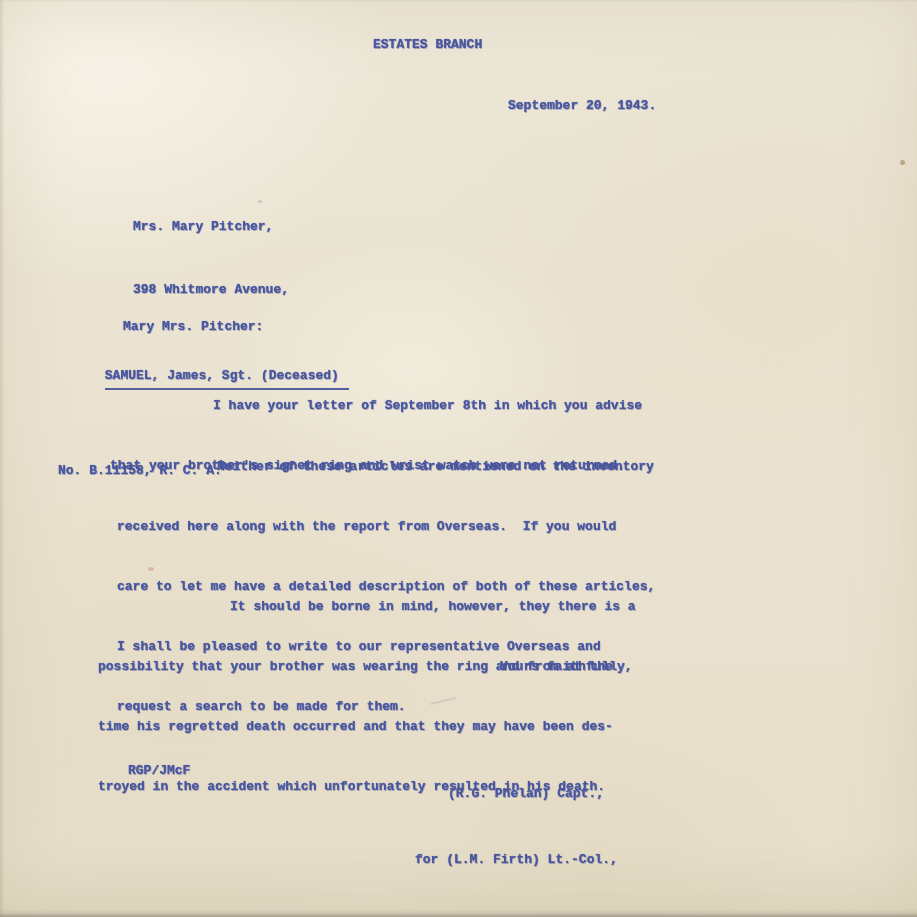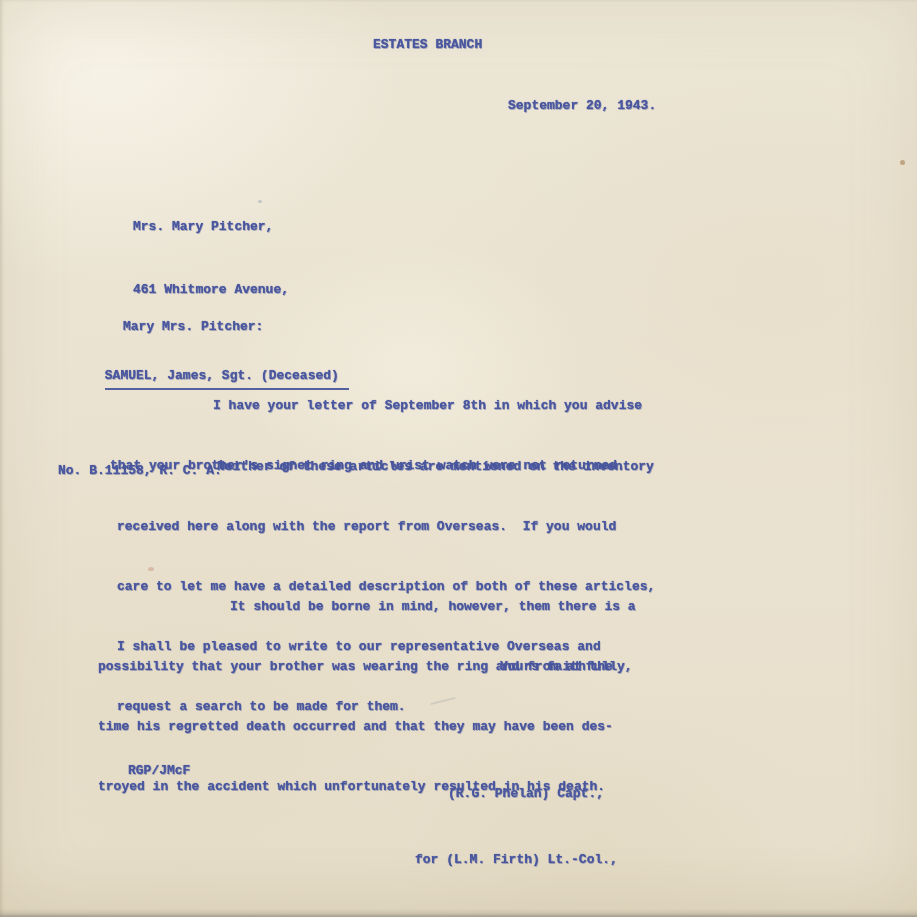--- a/index.html
+++ b/index.html
@@ -67,21 +67,21 @@
 <body>
 
 <div class="paper">
 
   <div class="ink" style="left:373px; top:35px;">ESTATES BRANCH</div>
 
   <div class="ink" style="left:508px; top:96px;">September 20, 1943.</div>
 
   <div class="ink" style="left:133px; top:174px; line-height:21px;">
     <div class="line">Mrs. Mary Pitcher,</div>
-    <div class="line">461 Whitmore Avenue,</div>
+    <div class="line">398 Whitmore Avenue,</div>
   </div>
 
   <div class="ink" style="left:58px; top:253px; line-height:23px;">
     <div class="line">
       <span class="underlined">SAMUEL, James, Sgt. (Deceased)</span>
     </div>
     <div class="line">No. B.11158, R. C. A.</div>
   </div>
 
   <div class="ink" style="left:123px; top:317px;">Mary Mrs. Pitcher:</div>
@@ -93,21 +93,21 @@
 
   <div class="ink" style="left:117px; top:417px;">
     <div class="line" style="padding-left:100px;">Neither of these articles are mentioned on the inventory</div>
     <div class="line">received here along with the report from Overseas.  If you would</div>
     <div class="line">care to let me have a detailed description of both of these articles,</div>
     <div class="line">I shall be pleased to write to our representative Overseas and</div>
     <div class="line">request a search to be made for them.</div>
   </div>
 
   <div class="ink" style="left:98px; top:557px;">
-    <div class="line" style="padding-left:132px;">It should be borne in mind, however, them there is a</div>
+    <div class="line" style="padding-left:132px;">It should be borne in mind, however, they there is a</div>
     <div class="line">possibility that your brother was wearing the ring and from at the</div>
     <div class="line">time his regretted death occurred and that they may have been des-</div>
     <div class="line">troyed in the accident which unfortunately resulted in his death.</div>
   </div>
 
   <div class="ink" style="left:500px; top:657px;">Yours faithfully,</div>
 
   <div class="ink" style="left:415px; top:739px; line-height:22px;">
     <div class="line" style="padding-left:33px;">(R.G. Phelan) Capt.,</div>
     <div class="line">for (L.M. Firth) Lt.-Col.,</div>

